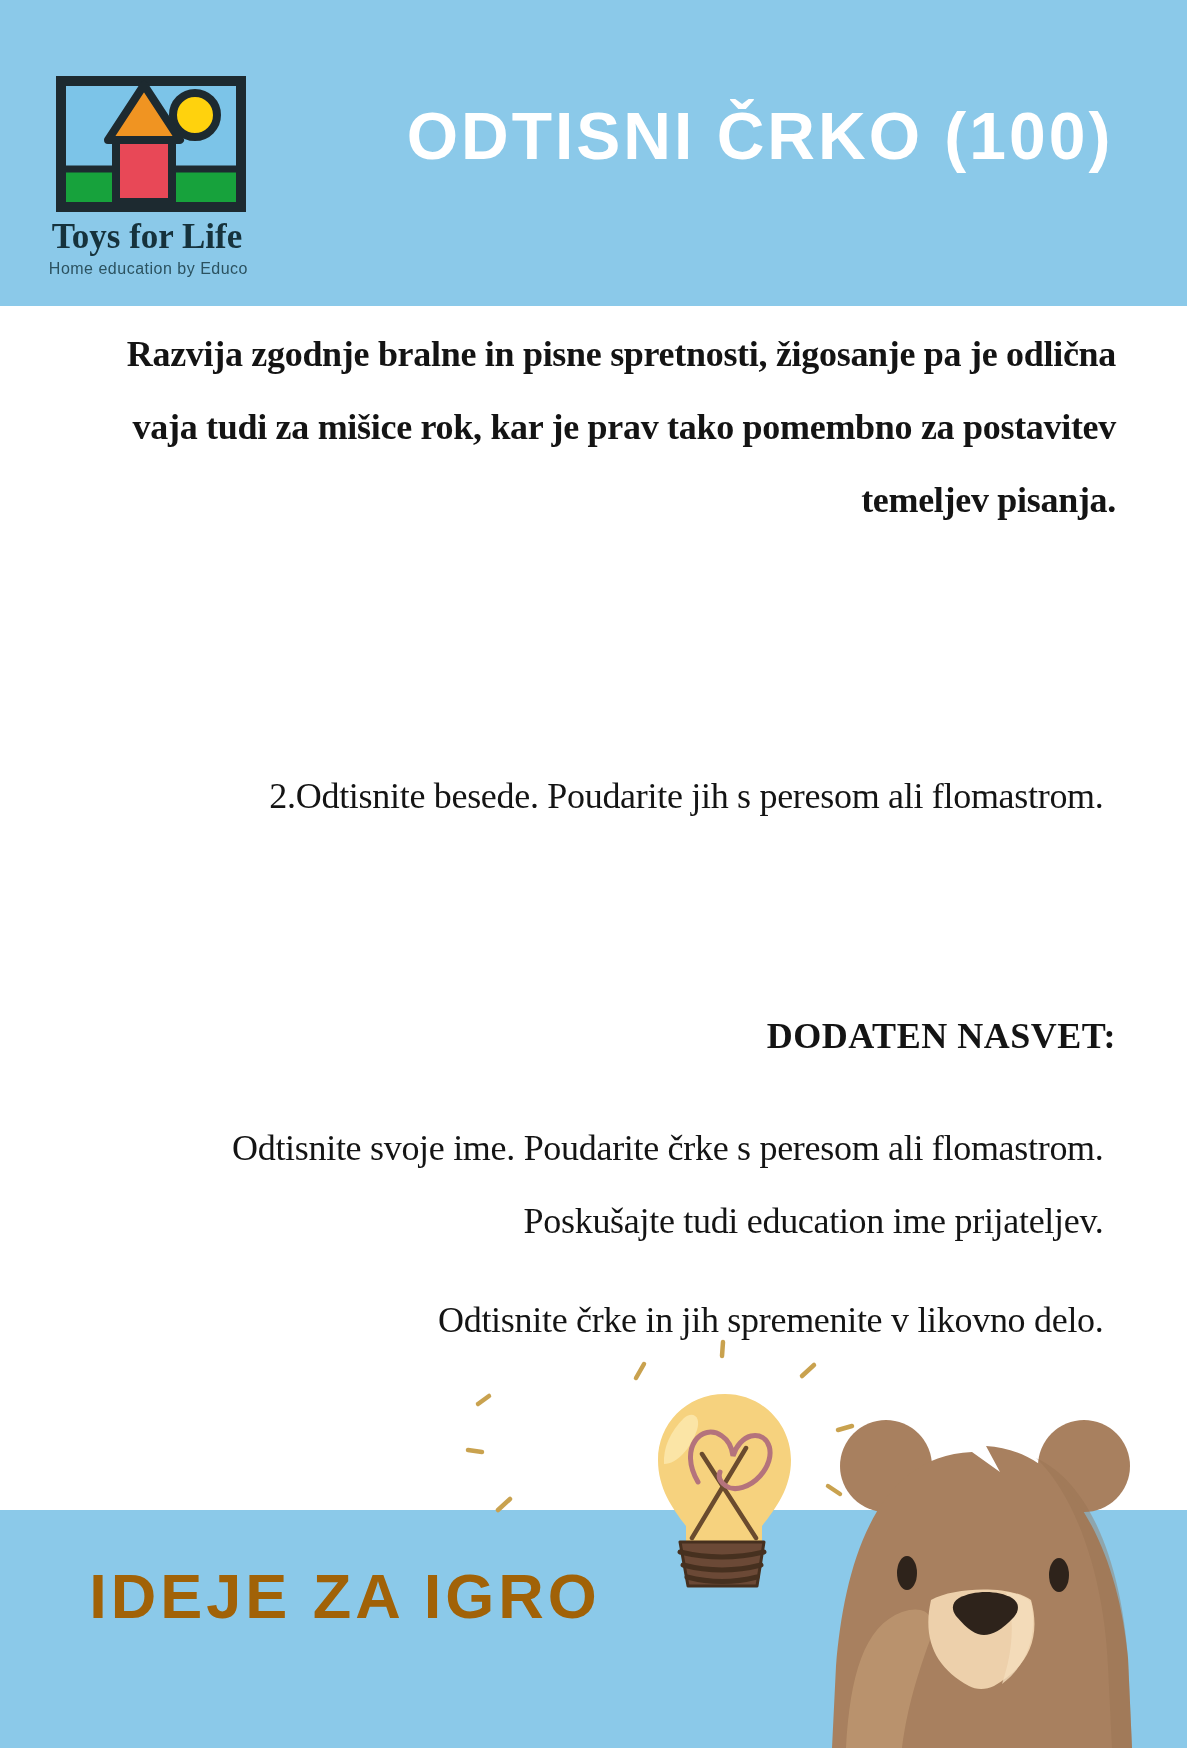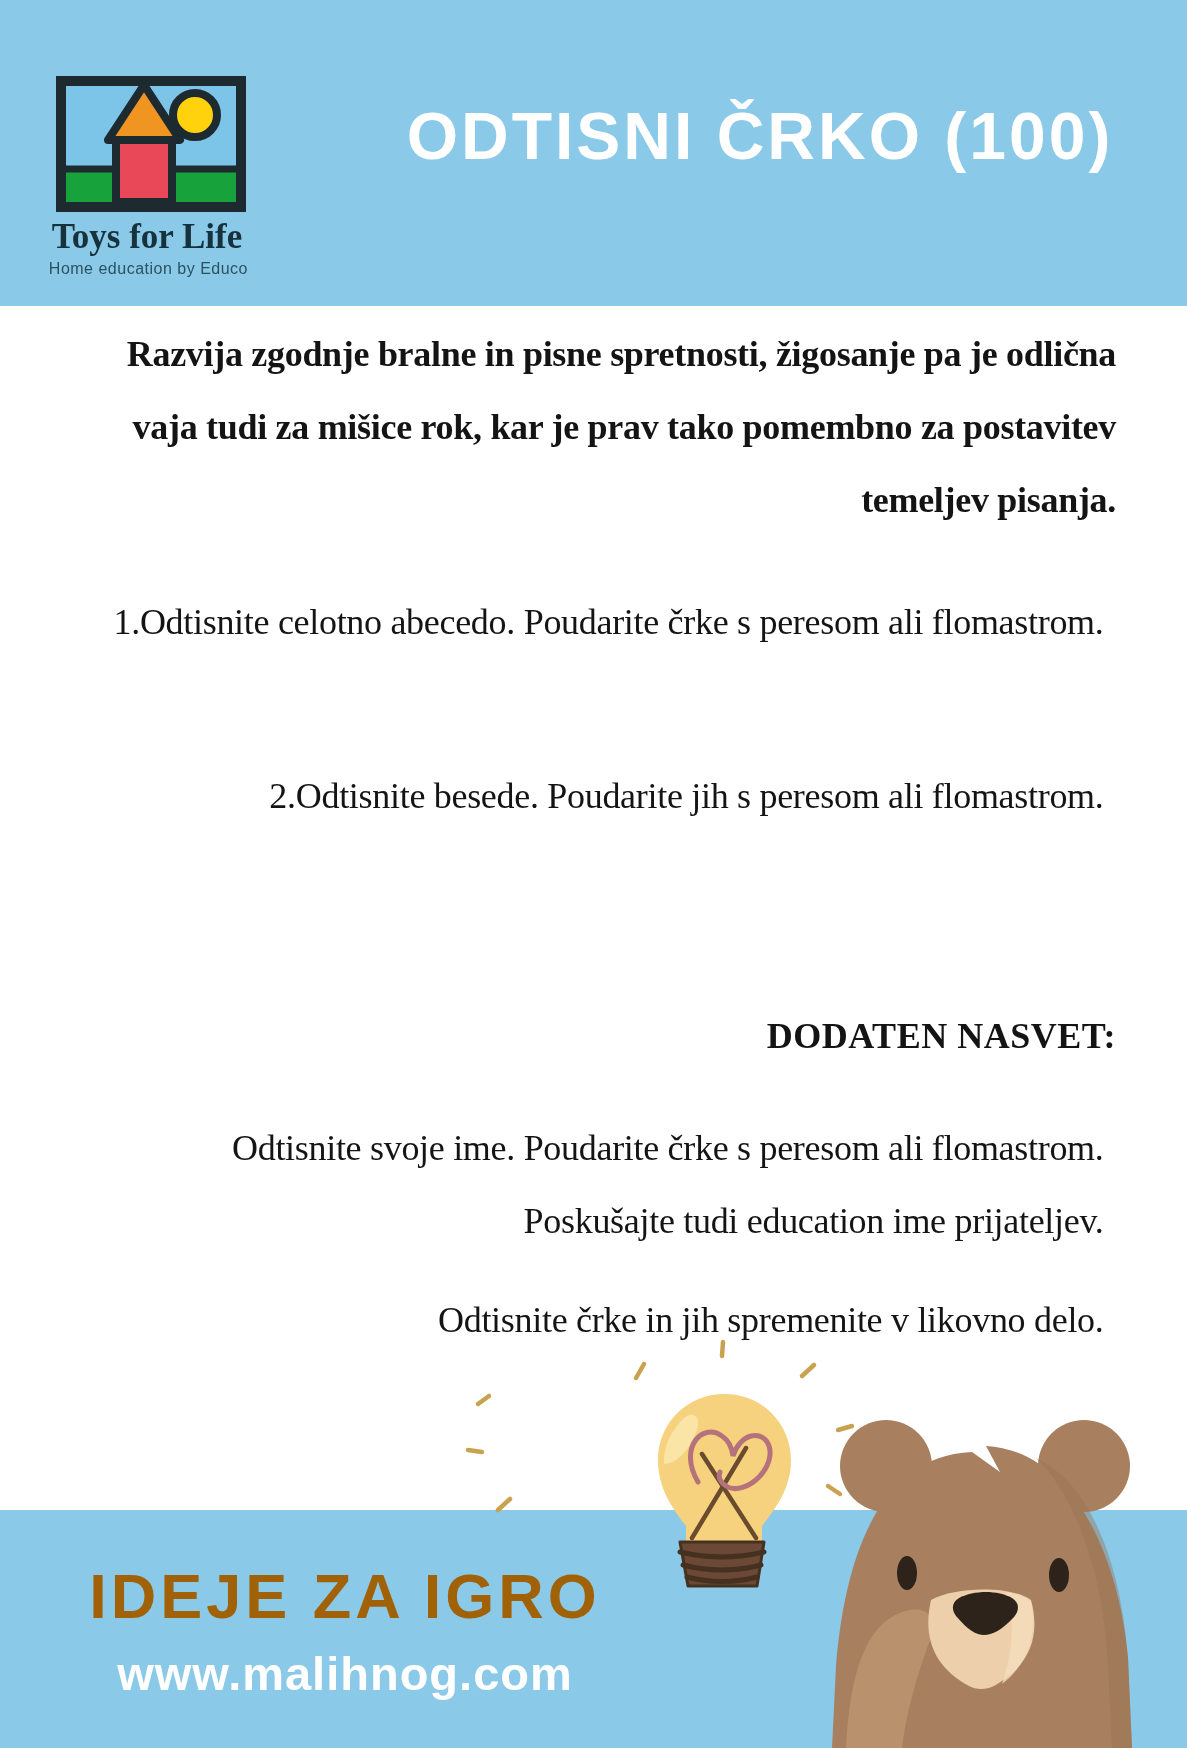--- a/index.html
+++ b/index.html
@@ -86,21 +86,20 @@
       <rect x="60" y="64" width="56" height="62" style="fill:var(--logo-red); stroke:var(--logo-outline); stroke-width:8;"></rect>
       <path d="M 52 64 L 88 9 L 124 64 Z" style="fill:var(--logo-orange); stroke:var(--logo-outline); stroke-width:8; stroke-linejoin:round;"></path>
     </svg>
   </div>
   <div class="brand-name">Toys for Life</div>
   <div class="brand-tagline">Home education by Educo</div>
 
   <div class="page-title">ODTISNI ČRKO (100)</div>
 
   <div class="body-text intro">Razvija zgodnje bralne in pisne spretnosti, žigosanje pa je odlična vaja tudi za mišice rok, kar je prav tako pomembno za postavitev temeljev pisanja.</div>
-  <div class="body-text step-1">1.Odtisnite celotno abecedo. Poudarite črke s peresom ali flomastrom.</div>
   <div class="body-text step-2">2.Odtisnite besede. Poudarite jih s peresom ali flomastrom.</div>
   <div class="body-text tips-heading">DODATEN NASVET:</div>
   <div class="body-text tip-1">Odtisnite svoje ime. Poudarite črke s peresom ali flomastrom. Poskušajte tudi education ime prijateljev.</div>
   <div class="body-text tip-2">Odtisnite črke in jih spremenite v likovno delo.</div>
 
   <div class="band footer"></div>
 
   <div class="bulb-wrap">
     <svg width="450" height="256" viewBox="0 0 450 256">
 
@@ -146,15 +145,14 @@
       <ellipse cx="243" cy="159" rx="10" ry="17" style="fill:var(--bear-features);"></ellipse>
 
       <path d="M 115 184 C 140 170 196 170 215 184 C 226 224 210 252 178 270 C 170 274 160 274 153 270 C 120 252 106 224 115 184 Z" style="fill:var(--bear-snout);"></path>
       <path d="M 190 176 C 204 178 212 182 215 186 C 222 218 212 248 186 268 C 196 238 200 205 190 176 Z" style="fill:var(--bear-snout-hi); opacity:0.8;"></path>
 
       <path d="M 143 182 C 158 174 182 174 196 182 C 203 186 204 194 198 201 C 186 214 176 219 168 219 C 160 219 152 214 140 200 C 135 193 136 186 143 182 Z" style="fill:var(--bear-features);"></path>
     </svg>
   </div>
 
   <div class="footer-heading">IDEJE ZA IGRO</div>
-  <div class="footer-website">www.malihnog.com</div>
 
 </div>
 
 </body></html>

